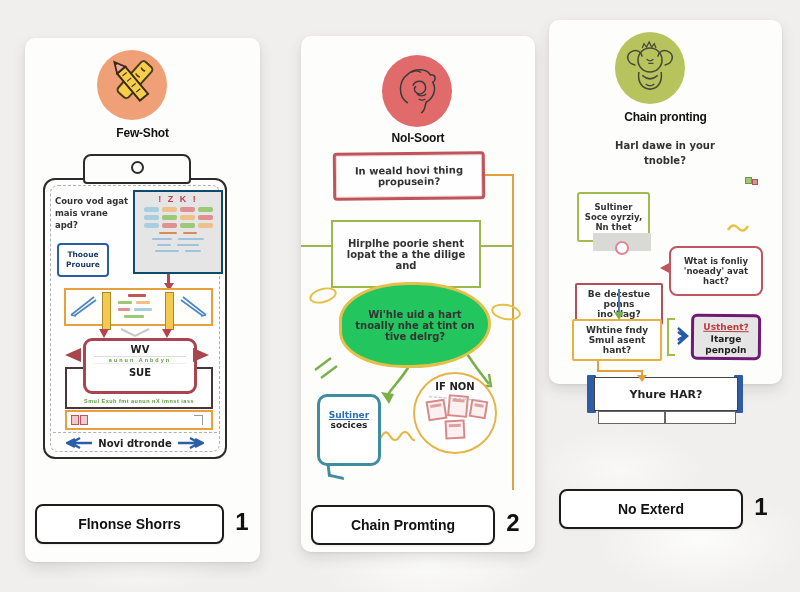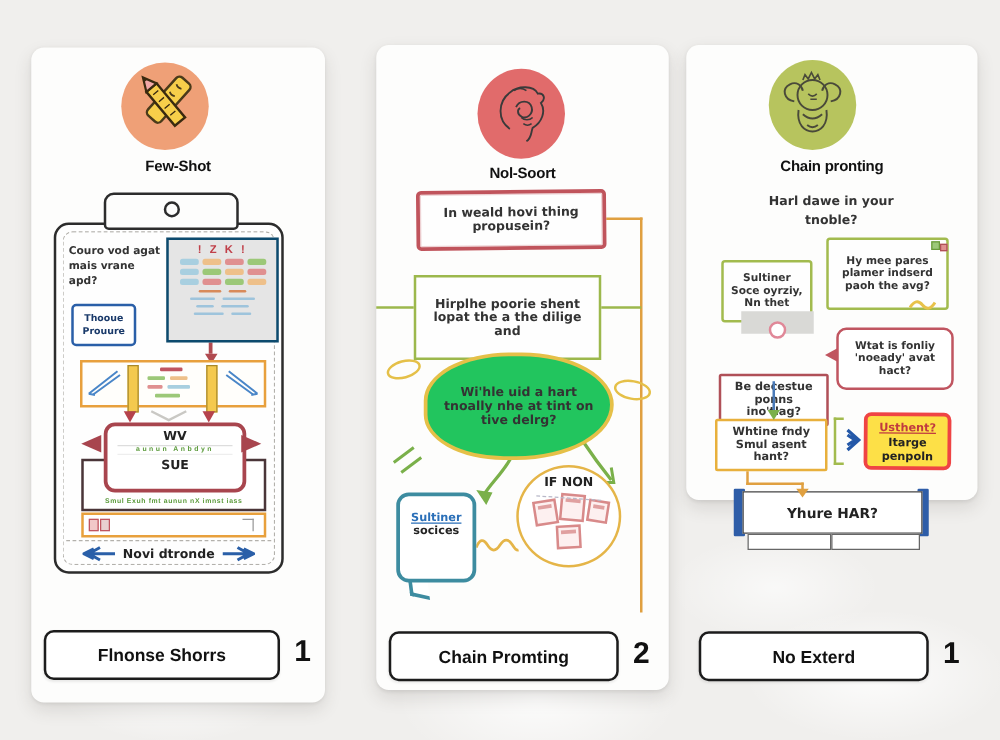--- a/index.html
+++ b/index.html
@@ -8,21 +8,21 @@
     background:
       radial-gradient(ellipse 140px 70px at 140px 545px, rgba(255,255,255,.9), rgba(255,255,255,0) 70%),
       radial-gradient(ellipse 160px 80px at 430px 560px, rgba(255,255,255,.8), rgba(255,255,255,0) 70%),
       radial-gradient(ellipse 150px 75px at 700px 540px, rgba(255,255,255,.85), rgba(255,255,255,0) 70%),
       radial-gradient(ellipse 120px 60px at 620px 470px, rgba(255,255,255,.6), rgba(255,255,255,0) 70%),
       #f0efed;}
   .card{position:absolute;background:#fdfdfc;border-radius:10px;
     box-shadow:0 6px 14px rgba(60,55,50,.13),0 1px 3px rgba(0,0,0,.07);}
   #card1{left:25px;top:38px;width:235px;height:524px;}
   #card2{left:301px;top:36px;width:234px;height:516px;}
-  #card3{left:549px;top:36px;width:233px;height:364px;}
+  #card3{left:549px;top:20px;width:233px;height:364px;}
   .abs{position:absolute;}
   .circle{position:absolute;border-radius:50%;display:flex;align-items:center;justify-content:center;}
   .ptitle{position:absolute;width:100%;text-align:center;font-size:12px;font-weight:700;
     letter-spacing:-.2px;color:#111;font-family:"Liberation Sans",sans-serif;}
   .hand{font-family:"DejaVu Sans",sans-serif;font-weight:600;color:#333;}
   .footer-box{position:absolute;left:10px;height:36px;background:#fff;border:2px solid #1c1c1c;
     border-radius:8px;display:flex;align-items:center;justify-content:center;
     font-size:14px;font-weight:700;color:#111;box-shadow:0 1px 2px rgba(0,0,0,.08);}
   .footer-num{position:absolute;font-size:24px;font-weight:700;color:#111;text-align:center;}
   
@@ -106,22 +106,22 @@
     background:#fff;display:flex;align-items:center;justify-content:center;text-align:center;font-size:8.5px;
     padding:2px 6px;box-sizing:border-box;z-index:1;}
   .r-bubble-tail{position:absolute;left:111px;top:242px;width:0;height:0;border-top:6px solid transparent;
     border-bottom:6px solid transparent;border-right:11px solid #c05560;}
   .vline-blue{position:absolute;left:69px;top:269px;width:2px;height:24px;background:#4a7ab8;z-index:1;}
   .y-box{position:absolute;left:23px;top:299px;width:90px;height:42px;border:2.5px solid #e8b03c;border-radius:2px;
     background:#fff;display:flex;align-items:center;justify-content:center;text-align:center;font-size:9px;
     padding:2px 5px;box-sizing:border-box;z-index:1;}
   .bracket{position:absolute;left:118px;top:298px;width:6px;height:34px;border-left:2px solid #a2bb4e;
     border-top:2px solid #a2bb4e;border-bottom:2px solid #a2bb4e;}
-  .b-box{position:absolute;left:142px;top:294px;width:70px;height:46px;border:3px solid #ef4444;border-radius:6px;
-    background:#fde047;text-align:center;padding-top:5px;box-sizing:border-box;transform:rotate(.5deg);z-index:1;}
+  .b-box{position:absolute;left:142px;top:294px;width:70px;height:46px;border:3px solid #701a75;border-radius:6px;
+    background:#e5e5e5;text-align:center;padding-top:5px;box-sizing:border-box;transform:rotate(.5deg);z-index:1;}
   .b-link{font-size:9px;font-weight:700;color:#c03a40;text-decoration:underline;font-family:"DejaVu Sans",sans-serif;}
   .b-text{font-size:9px;font-weight:700;color:#222;margin-top:2px;font-family:"DejaVu Sans",sans-serif;line-height:1.25;}
   .o-seg{position:absolute;background:#e0a040;}
   .wb-bar{position:absolute;top:355px;width:9px;height:38px;background:#2e5da8;border-radius:1px;}
   .wb-inner{position:absolute;left:45px;top:357px;width:142px;height:32px;border:1.5px solid #444;background:#fff;
     display:flex;align-items:center;justify-content:center;font-size:11px;font-weight:600;
     font-family:"DejaVu Sans",sans-serif;}
   .wb-sub{position:absolute;top:391px;height:13px;border:1.5px solid #666;background:#fff;box-sizing:border-box;}
 </style>
 </head>
@@ -326,21 +326,20 @@
           <path d="M31 27 q4 4 8 0 M33 32 h6" stroke="#4a4a3a" stroke-width="1.5" fill="none"></path>
           <path d="M22 42 C20 56 28 62 35 62 C42 62 50 56 48 42 M26 46 q9 8 18 0 M30 56 q5 4 10 0" fill="none" stroke="#4a4a3a" stroke-width="1.8"></path>
         </svg>
       </span>
     </div>
     <div class="ptitle" style="top:90px;">Chain pronting</div>
 
     <div class="q3 hand">Harl dawe in your tnoble?</div>
 
     <div class="g-left hand">Sultiner Soce oyrziy, Nn thet</div>
-    <div class="g-right hand">Hy mee pares plamer indserd paoh the avg?</div>
     <span class="abs" style="left:196px;top:157px;width:5px;height:5px;background:#9cc878;border:1px solid #6a9a3a;"></span>
     <span class="abs" style="left:203px;top:159px;width:4px;height:4px;background:#e09090;border:1px solid #b05058;"></span>
     <svg class="abs" style="left:178px;top:202px;" width="22" height="10" viewBox="0 0 22 10">
       <path d="M1 8 q5 -8 10 -2 q5 6 10 -2" stroke="#e8c24a" stroke-width="2.4" fill="none"></path>
     </svg>
 
     <div class="grayrect" style="left:44px;top:213px;width:58px;height:18px;"></div>
     <div class="clockdot"></div>
     <div class="r-left hand">Be decestue ponns ino'tlag?</div>
     <div class="r-bubble hand">Wtat is fonliy 'noeady' avat hact?</div>

